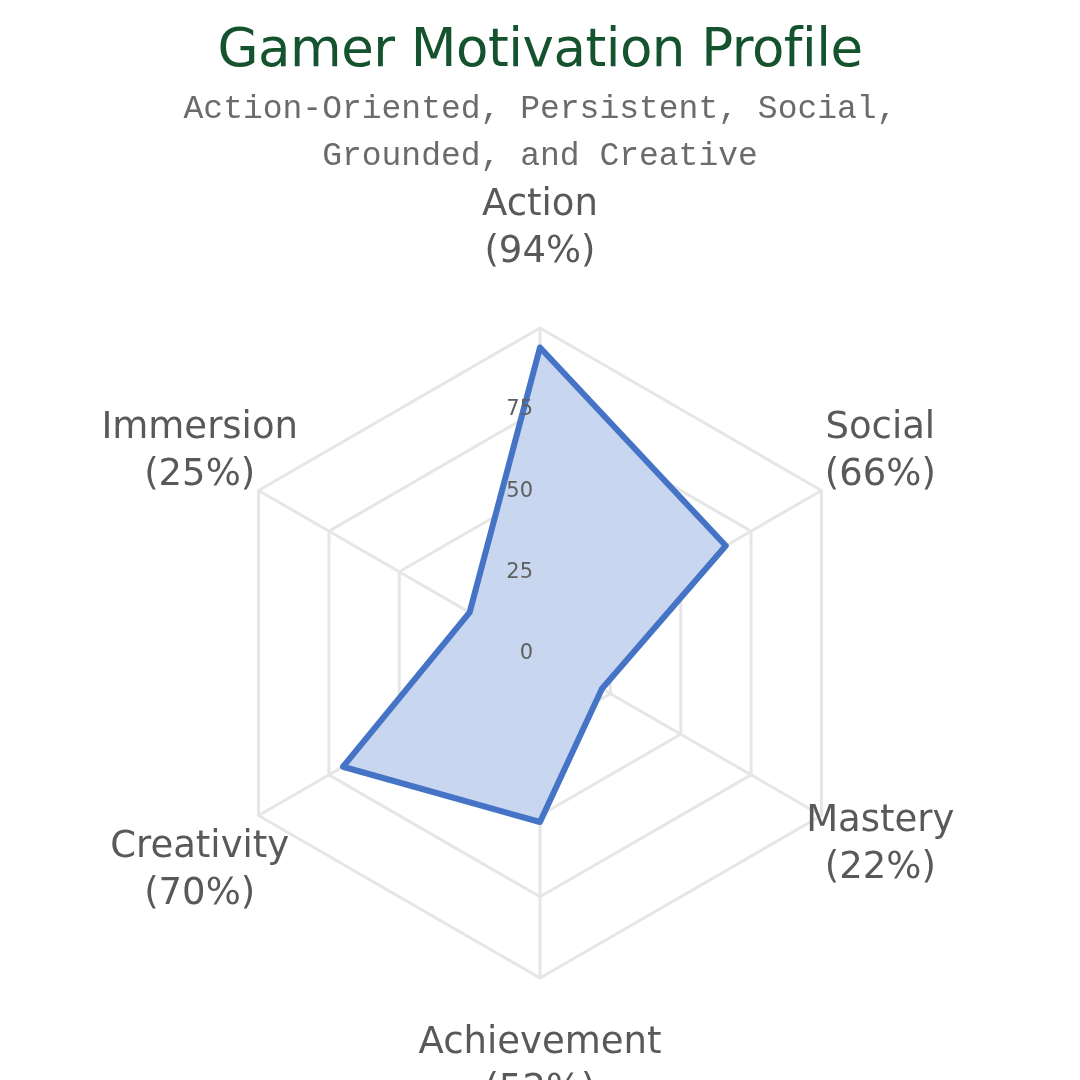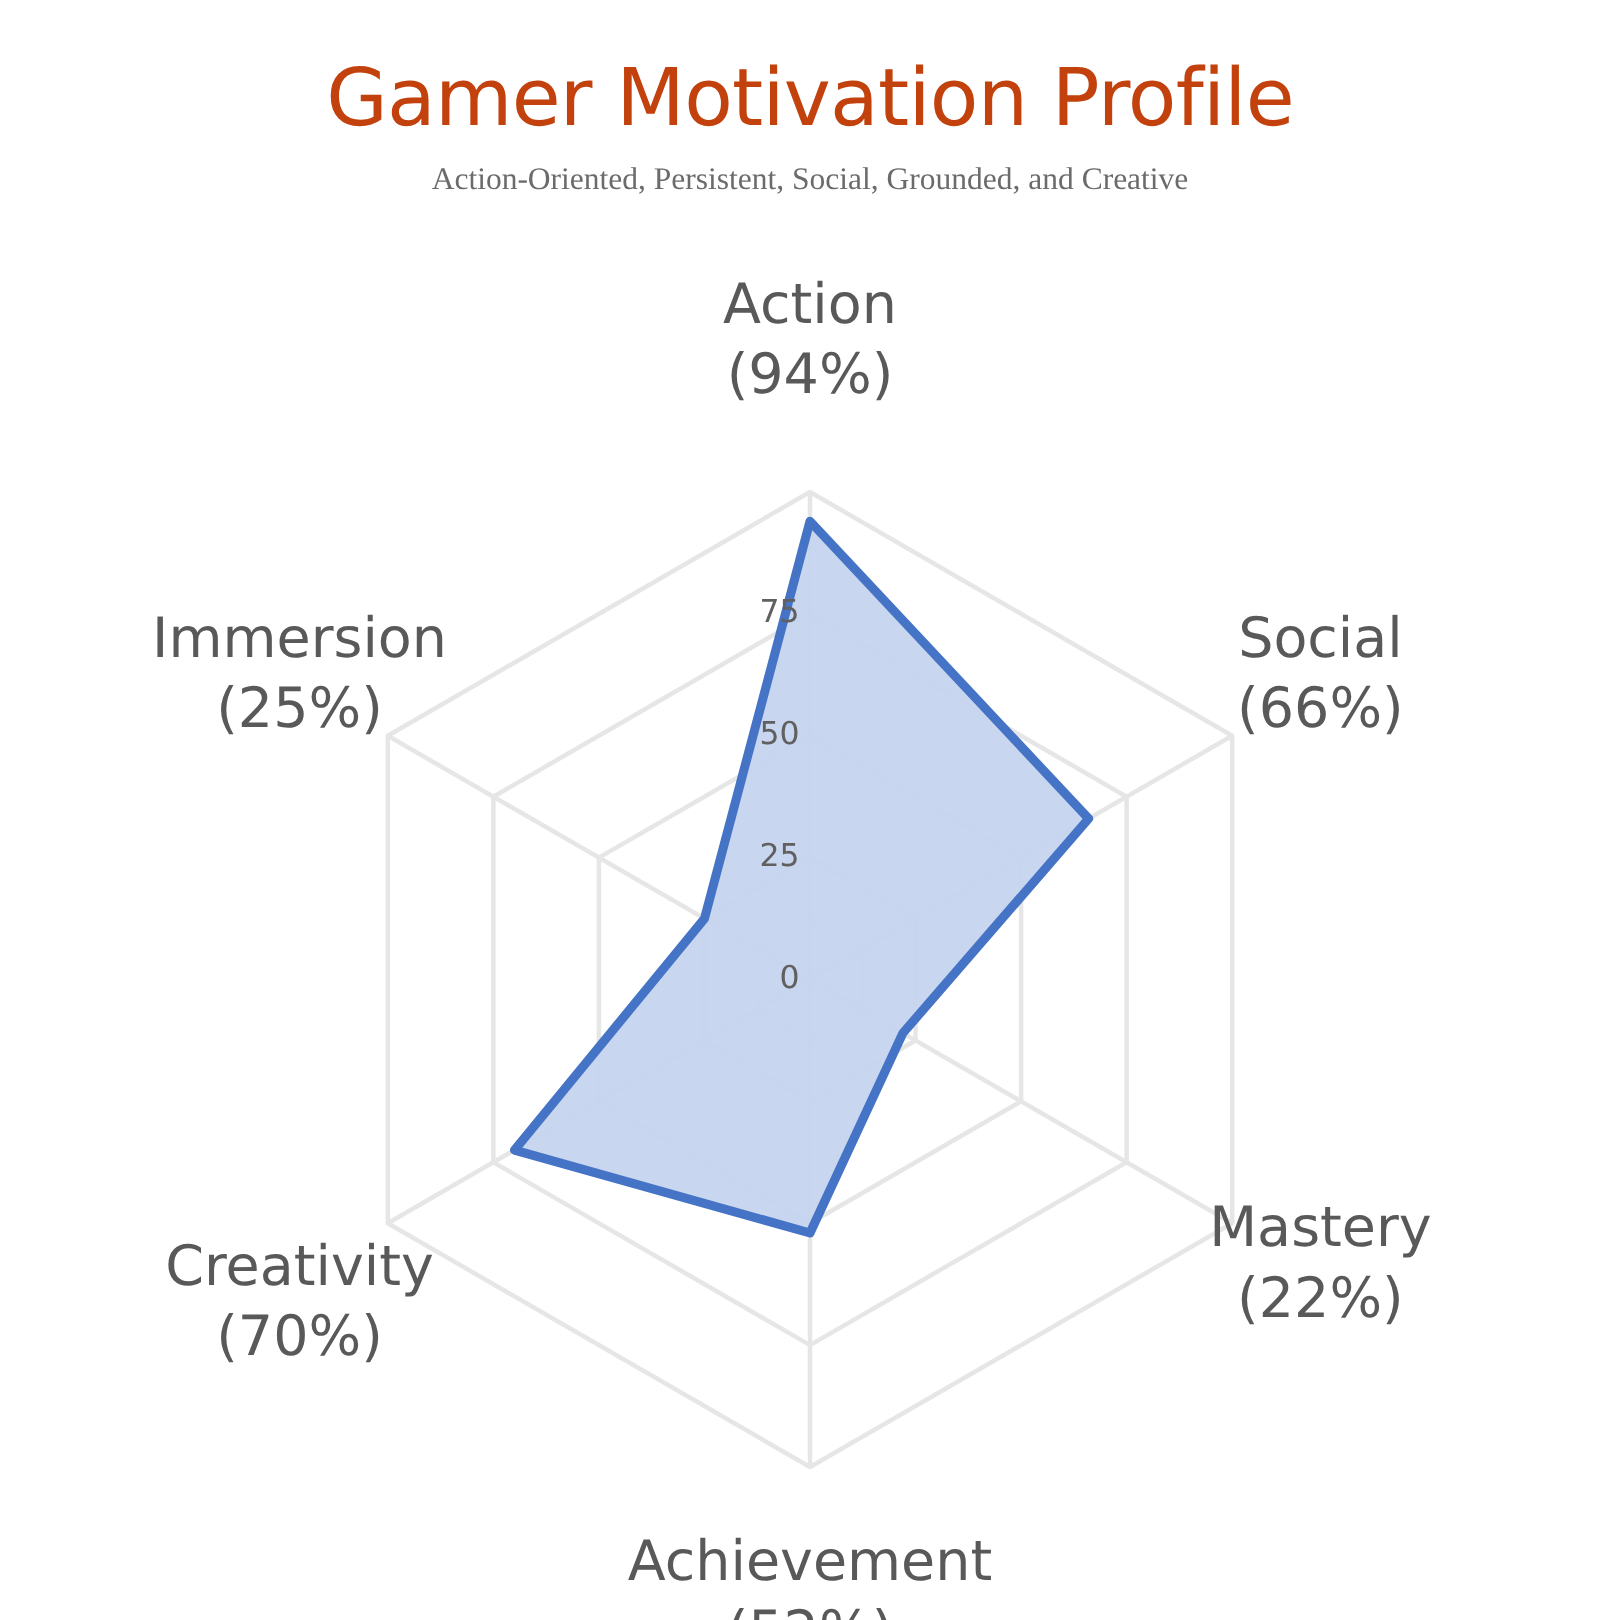--- a/index.html
+++ b/index.html
@@ -22,34 +22,34 @@
   .title-block {
     position: absolute;
     top: 0;
     left: 0;
     width: 1080px;
     text-align: center;
     pointer-events: none;
   }
   .chart-title {
     margin: 0;
-    padding-top: 38px;
+    padding-top: 20px;
     font-family: "DejaVu Sans", sans-serif;
     font-size: 53px;
     font-weight: 400;
     line-height: 1.05;
-    color: #c2410c;
+    color: #14532d;
     letter-spacing: -0.5px;
   }
   .chart-subtitle {
     margin: 0 auto;
     padding-top: 10px;
     max-width: 900px;
-    font-family: Liberation Serif, serif;
-    font-size: 21px;
+    font-family: Liberation Mono, monospace;
+    font-size: 33px;
     font-weight: 400;
     line-height: 1.45;
     color: #6b6b6b;
   }
   svg.radar {
     position: absolute;
     top: 0;
     left: 0;
     display: block;
   }

